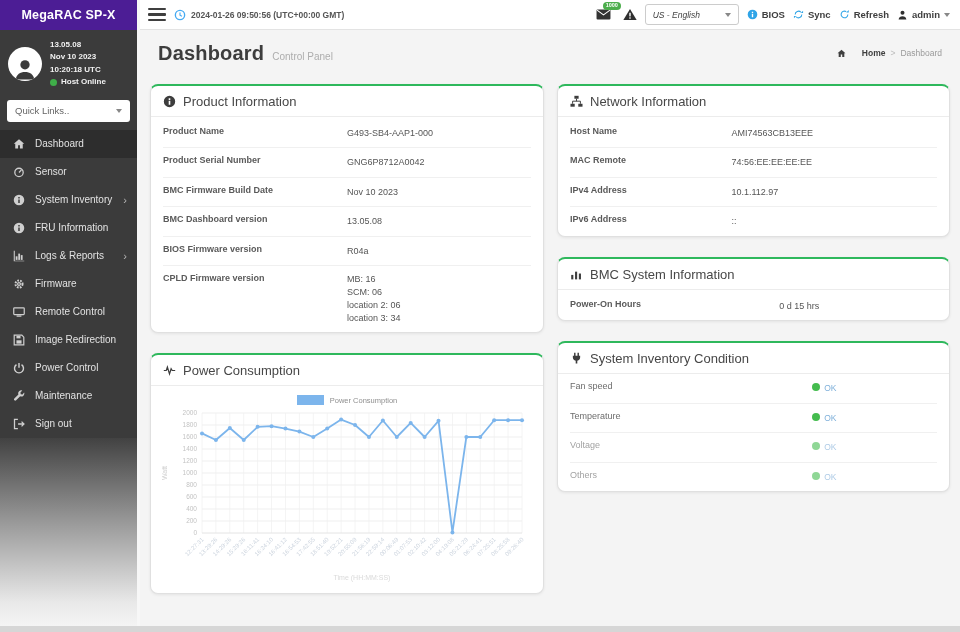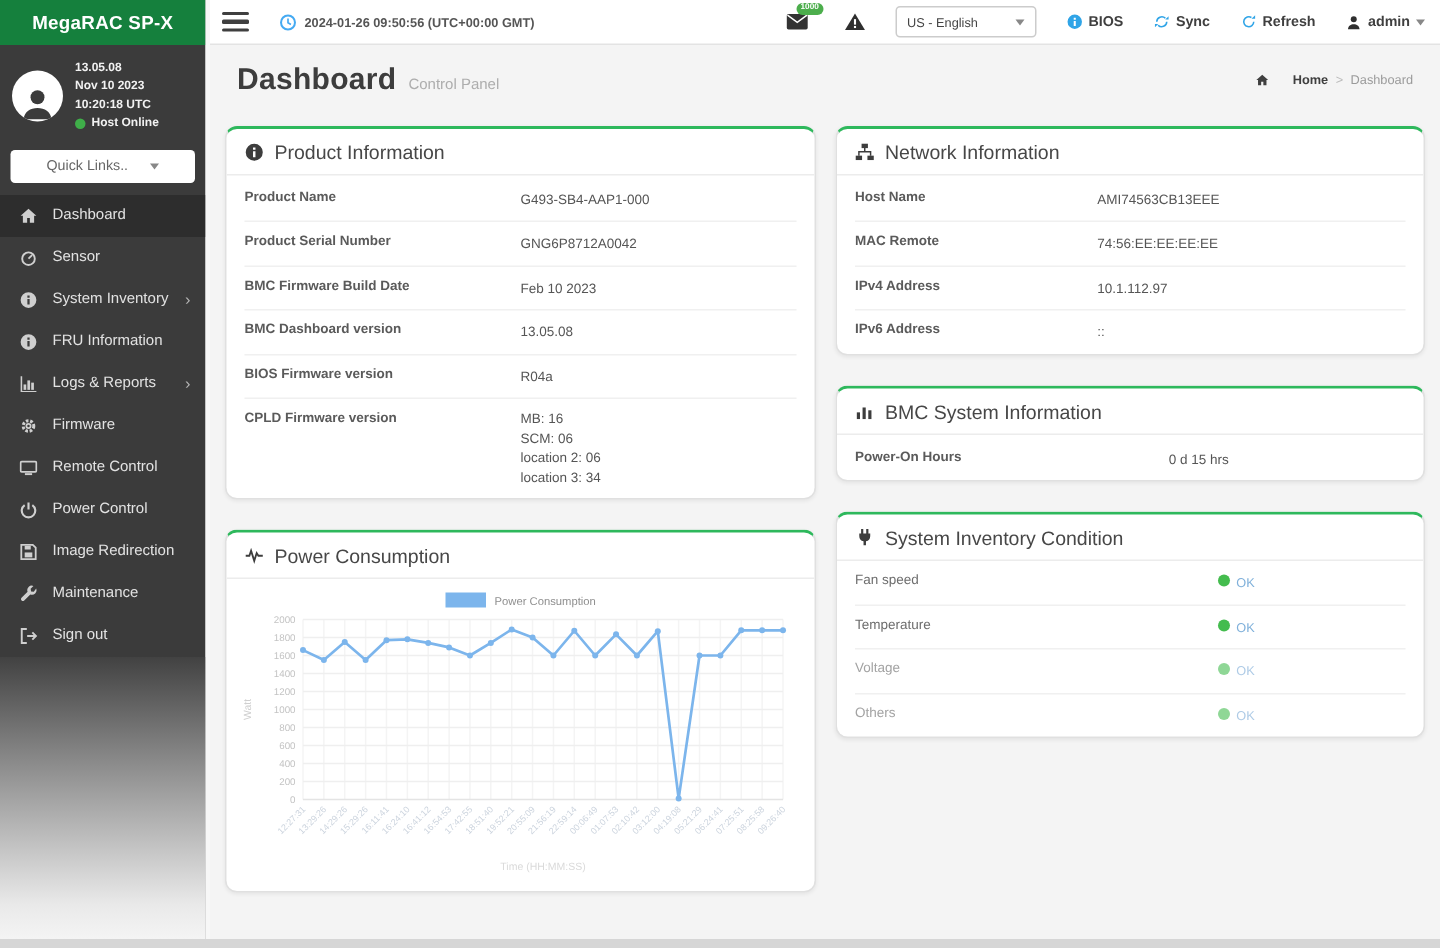--- a/index.html
+++ b/index.html
@@ -4,58 +4,58 @@
 <style>
   * { margin:0; padding:0; box-sizing:border-box; }
   html,body { width:960px; height:632px; overflow:hidden; background:#f0f0f0;
     font-family:"Liberation Sans","DejaVu Sans",sans-serif; }
   .app { position:relative; width:960px; height:632px; }
 
   
   .sidebar { position:absolute; left:0; top:0; width:137px; height:632px;
     background:#3b3b3b; color:#e6e6e6; display:flex; flex-direction:column; z-index:2; }
   .sidebar-title { height:30px; line-height:30px; text-align:center; color:#fff;
-    font-size:12.5px; font-weight:700; letter-spacing:.2px; background:#15803d; }
+    font-size:12.5px; font-weight:700; letter-spacing:.2px; background:#4c1d95; }
   .profile { display:flex; gap:8px; padding:9px 8px 7px 8px; align-items:center; }
   .avatar { width:34px; height:34px; border-radius:50%; background:#fff; flex:none;
     display:flex; align-items:flex-end; justify-content:center; overflow:hidden; }
   .avatar svg { width:24px; height:24px; color:#3b3b3b; }
   .profile-info { font-size:8px; line-height:1.55; font-weight:700; color:#f2f2f2; }
   .host-status { display:flex; align-items:center; gap:4px; }
   .dot-green { width:7px; height:7px; border-radius:50%; background:#3fae49; display:inline-block; }
   .quick-links { margin:4px 7px 8px 7px; background:#fff; border-radius:3px; height:22px;
-    display:flex; align-items:center; justify-content:space-between; padding:0 24px;
+    display:flex; align-items:center; justify-content:space-between; padding:0 8px;
     color:#666; font-size:9.5px; cursor:pointer; }
   .menu { display:flex; flex-direction:column; }
   .menu-item { display:flex; align-items:center; gap:10px; height:28px; padding:0 10px 0 13px;
     font-size:10px; color:#e2e2e2; cursor:pointer; }
   .menu-item.active { background:#2d2d2d; }
   .menu-item .mi-icon { width:12px; height:12px; color:#cfcfcf; flex:none; display:flex; }
   .menu-item .mi-icon svg { width:12px; height:12px; }
   .menu-item .chev { margin-left:auto; color:#b5b5b5; font-size:11px; }
   .sidebar-fade { flex:1; background:linear-gradient(180deg,#424242 0%, #9c9c9c 45%, #e9e9e9 85%, #f7f7f7 100%); }
 
   .v-gap { position:absolute; left:137px; top:0; width:3px; height:632px; background:#f7f7f7; z-index:3; }
 
   
   .topbar { position:absolute; left:140px; top:0; right:0; height:30px; background:#fff;
-    border-bottom:1px solid #e3e3e3; display:flex; align-items:center; gap:20px; padding:0 10px 0 8px; z-index:2; }
+    border-bottom:1px solid #e3e3e3; display:flex; align-items:center; gap:8px; padding:0 10px 0 8px; z-index:2; }
   .hamburger { width:18px; display:flex; flex-direction:column; gap:3px; cursor:pointer; padding:2px 0; }
   .hamburger span { height:2.4px; background:#3f3f3f; border-radius:1px; }
   .datetime { display:flex; align-items:center; gap:5px; font-size:8.5px; font-weight:700; color:#555; }
   .tb-spacer { flex:1; }
   .tb-item { display:flex; align-items:center; gap:4px; font-size:9.5px; font-weight:700; color:#3f3f3f; cursor:pointer; }
   .mail-wrap { position:relative; margin-right:4px; cursor:pointer; }
   .mail-wrap svg { width:15px; height:13px; color:#333; display:block; }
   .mail-badge { position:absolute; top:-6px; left:7px; background:#4cae4c; color:#fff;
     font-size:5.5px; font-weight:700; border-radius:6px; padding:1px 3px; line-height:1; }
   .warn-wrap svg { width:14px; height:13px; color:#2f2f2f; display:block; }
   .lang-select { width:94px; height:21px; border:1px solid #ccc; border-radius:3px; background:#fff;
     display:flex; align-items:center; justify-content:space-between; padding:0 7px;
-    font-size:8.5px; color:#444; font-weight:400; cursor:pointer; }
+    font-size:8.5px; color:#444; font-weight:400; cursor:pointer;font-style:italic; }
   .caret-down { width:0; height:0; border-left:3.5px solid transparent; border-right:3.5px solid transparent;
     border-top:4px solid #888; }
   .blue-ic { color:#2fa4e7; }
   .blue-ic svg { width:11px; height:11px; display:block; }
   .user-ic svg { width:11px; height:12px; color:#2f2f2f; display:block; }
 
   
   .main { position:absolute; left:140px; top:30px; right:0; bottom:0; background:#f4f4f4; z-index:1; padding:0 8px; }
   .page-head { display:flex; align-items:flex-start; padding:12px 10px 6px 10px; }
   .page-title { font-size:20px; font-weight:600; color:#3d3d3d; letter-spacing:.2px; }
@@ -188,36 +188,36 @@
           <span class="mi-icon">
             <svg viewBox="0 0 16 16" fill="currentColor">
               <rect x="1" y="2.4" width="14" height="9" rx="1" fill="none" stroke="currentColor" stroke-width="1.6"></rect>
               <rect x="4.8" y="12.6" width="6.4" height="1.7"></rect>
             </svg>
           </span>
           <span>Remote Control</span>
         </div>
         <div class="menu-item">
           <span class="mi-icon">
+            <svg viewBox="0 0 16 16" fill="currentColor">
+              <path d="M1.6 1.6h10.2l2.6 2.6v10.2H1.6z" fill="none" stroke="currentColor" stroke-width="1.6"></path>
+              <rect x="4.6" y="8.4" width="6.8" height="4.4"></rect>
+              <rect x="4.6" y="2.6" width="5.4" height="3.2"></rect>
+            </svg>
+          </span>
+          <span>Image Redirection</span>
+        </div>
+        <div class="menu-item">
+          <span class="mi-icon">
             <svg viewBox="0 0 16 16" fill="none" stroke="currentColor">
               <path d="M8 1.4v6.2" stroke-width="1.9"></path>
               <path d="M4.6 3.6a6 6 0 1 0 6.8 0" stroke-width="1.9"></path>
             </svg>
           </span>
           <span>Power Control</span>
-        </div>
-        <div class="menu-item">
-          <span class="mi-icon">
-            <svg viewBox="0 0 16 16" fill="currentColor">
-              <path d="M1.6 1.6h10.2l2.6 2.6v10.2H1.6z" fill="none" stroke="currentColor" stroke-width="1.6"></path>
-              <rect x="4.6" y="8.4" width="6.8" height="4.4"></rect>
-              <rect x="4.6" y="2.6" width="5.4" height="3.2"></rect>
-            </svg>
-          </span>
-          <span>Image Redirection</span>
         </div>
         <div class="menu-item">
           <span class="mi-icon">
             <svg viewBox="0 0 16 16" fill="currentColor">
               <path d="M14.8 3.2a4 4 0 0 1-5.2 5.2l-5.4 5.4a1.7 1.7 0 0 1-2.4-2.4l5.4-5.4a4 4 0 0 1 5.2-5.2L9.9 3.3l.4 2.4 2.4.4z"></path>
             </svg>
           </span>
           <span>Maintenance</span>
         </div>
         <div class="menu-item">
@@ -337,21 +337,21 @@
               <div class="row">
                 <span class="row-label">Product Name</span>
                 <span class="row-value">G493-SB4-AAP1-000</span>
               </div>
               <div class="row">
                 <span class="row-label">Product Serial Number</span>
                 <span class="row-value">GNG6P8712A0042</span>
               </div>
               <div class="row">
                 <span class="row-label">BMC Firmware Build Date</span>
-                <span class="row-value">Feb 10 2023</span>
+                <span class="row-value">Nov 10 2023</span>
               </div>
               <div class="row">
                 <span class="row-label">BMC Dashboard version</span>
                 <span class="row-value">13.05.08</span>
               </div>
               <div class="row">
                 <span class="row-label">BIOS Firmware version</span>
                 <span class="row-value">R04a</span>
               </div>
               <div class="row">

